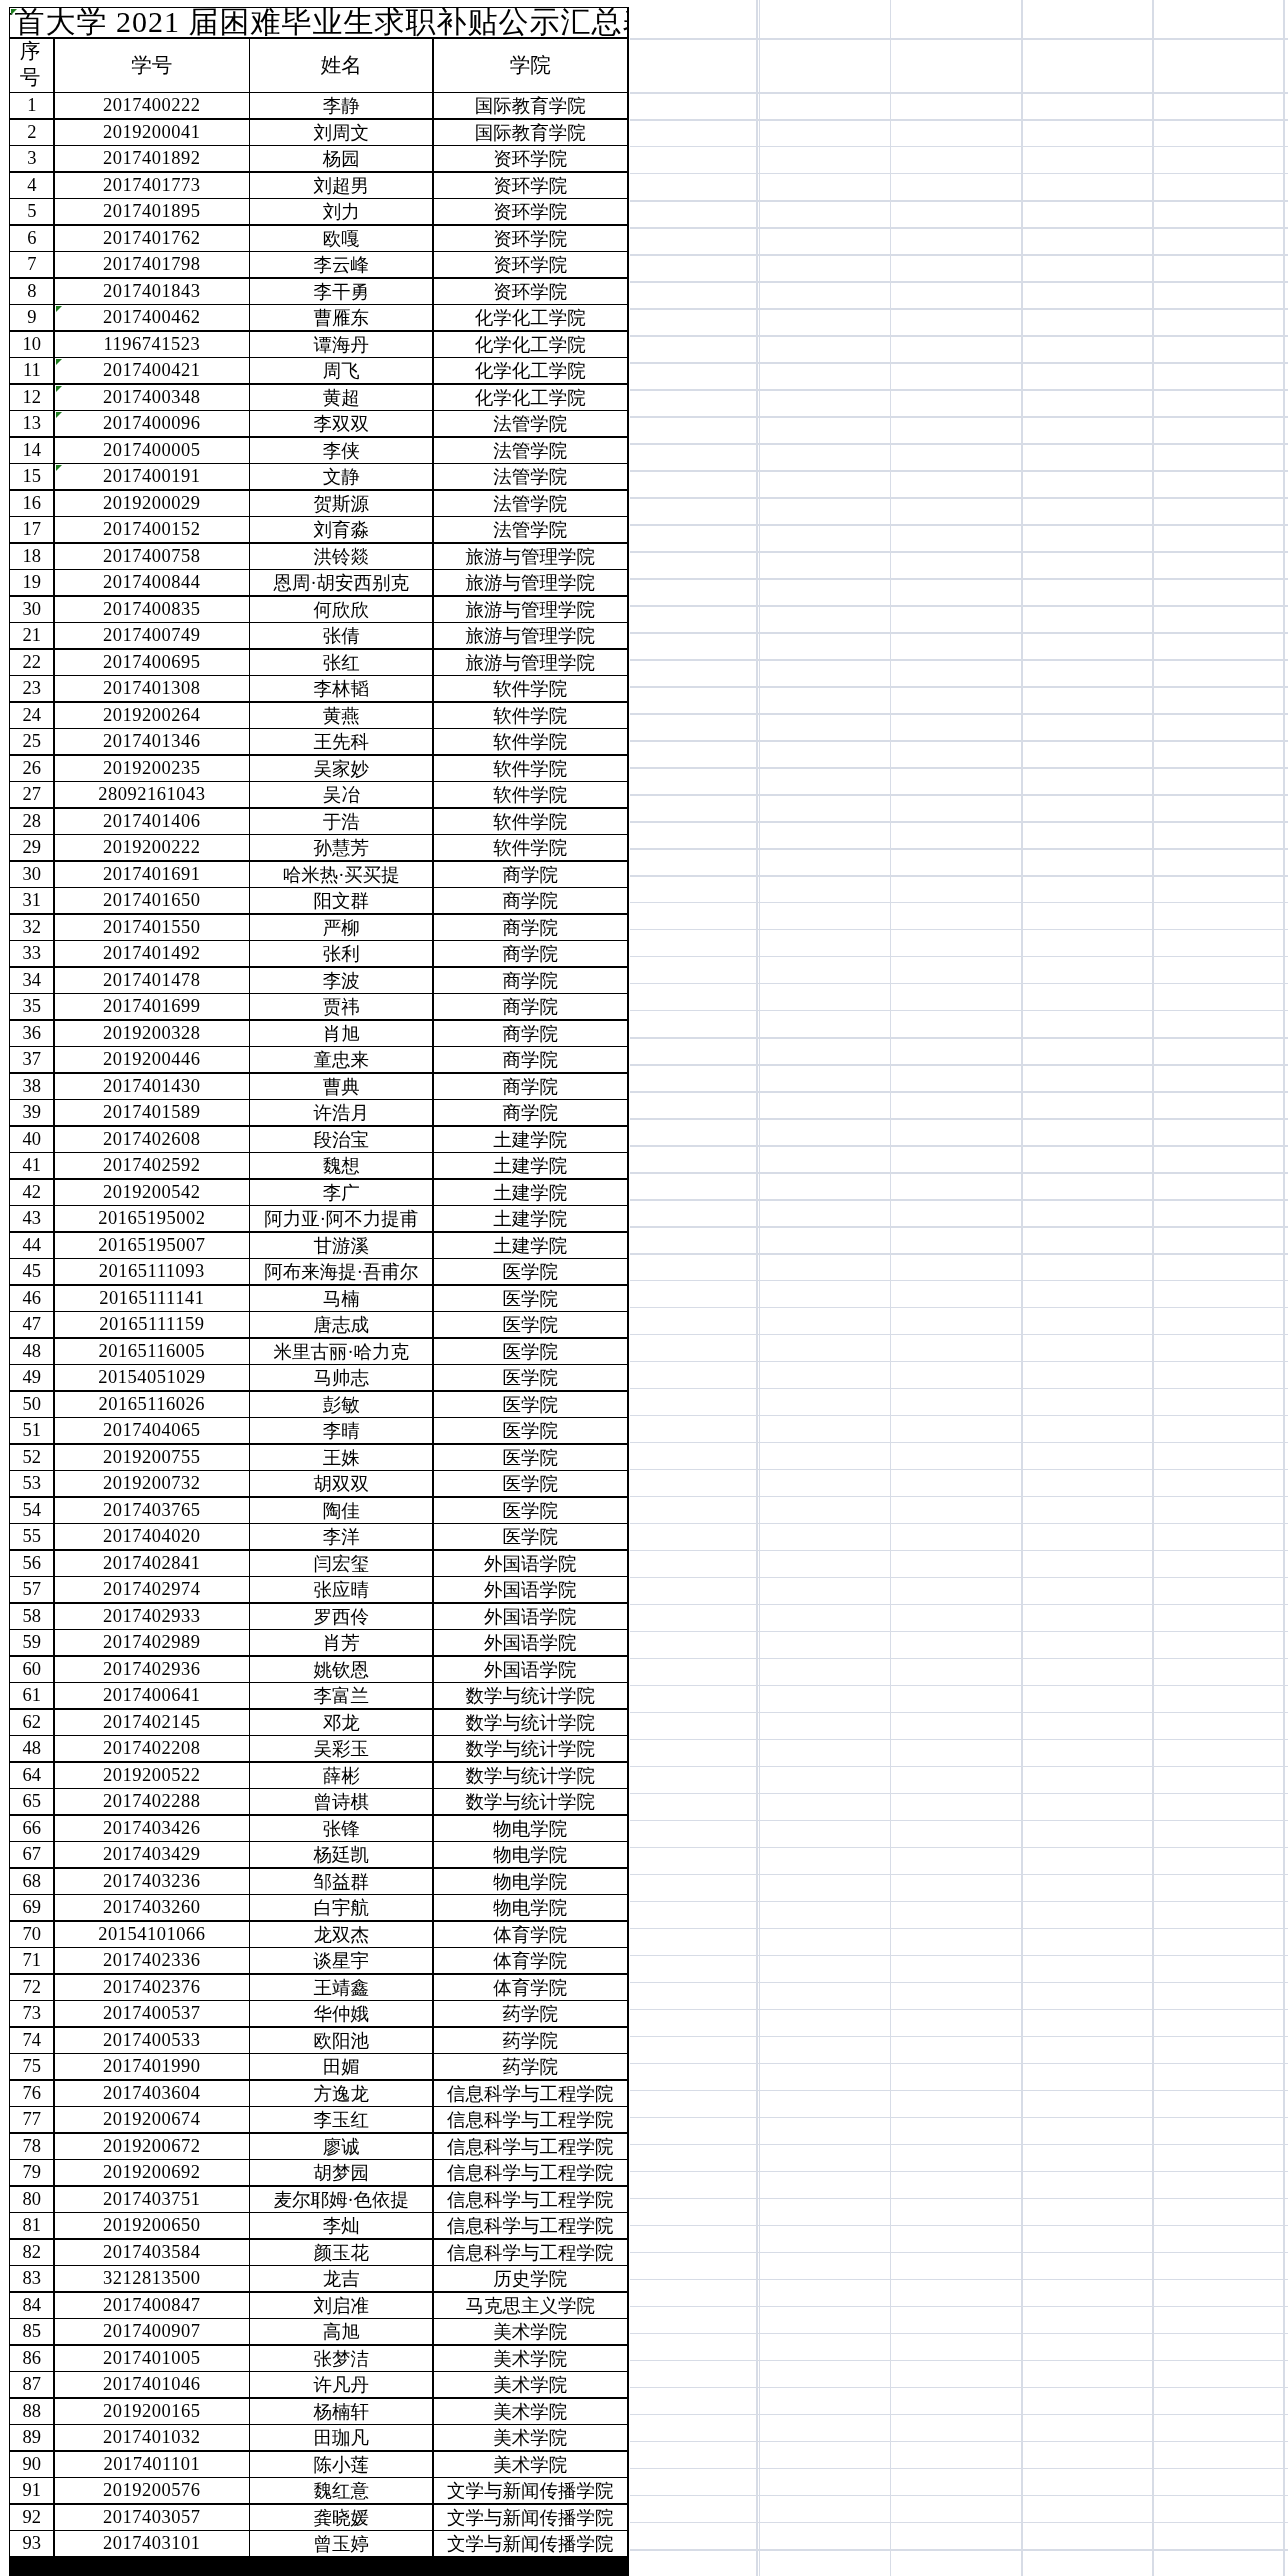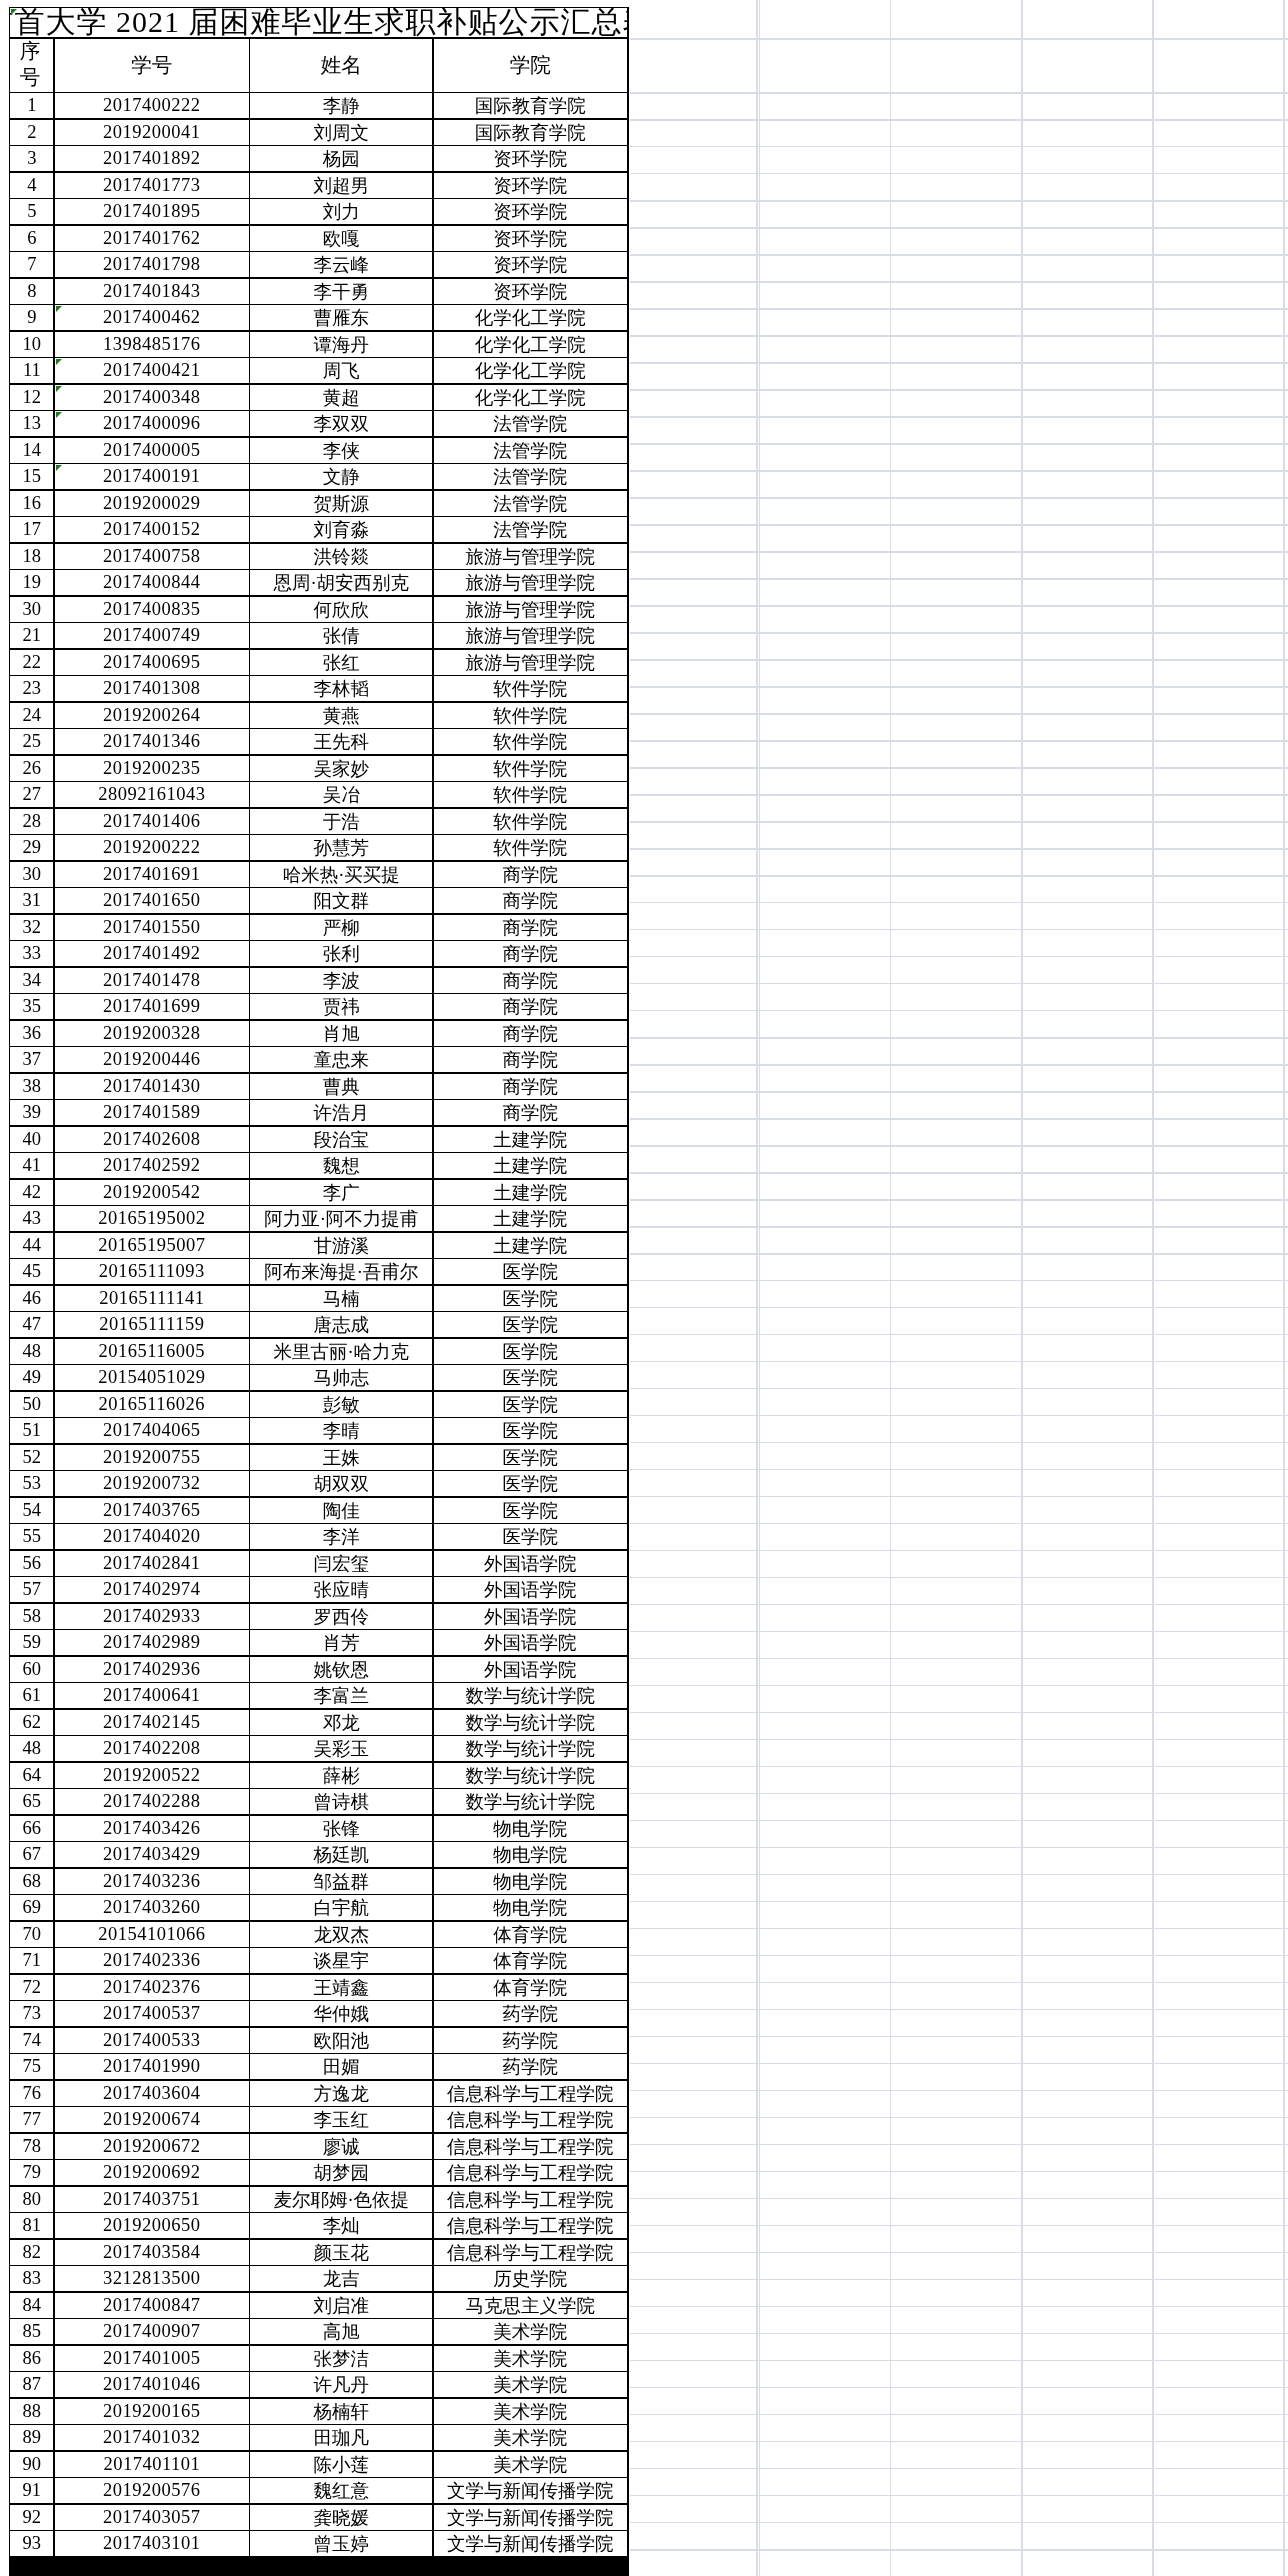--- a/index.html
+++ b/index.html
@@ -111,21 +111,21 @@
   <div class="cell data-cell id-cell">2017401843</div>
   <div class="cell data-cell">李干勇</div>
   <div class="cell data-cell">资环学院</div>
 
   <div class="cell data-cell">9</div>
   <div class="cell data-cell id-cell flag">2017400462</div>
   <div class="cell data-cell">曹雁东</div>
   <div class="cell data-cell">化学化工学院</div>
 
   <div class="cell data-cell">10</div>
-  <div class="cell data-cell id-cell">1398485176</div>
+  <div class="cell data-cell id-cell">1196741523</div>
   <div class="cell data-cell">谭海丹</div>
   <div class="cell data-cell">化学化工学院</div>
 
   <div class="cell data-cell">11</div>
   <div class="cell data-cell id-cell flag">2017400421</div>
   <div class="cell data-cell">周飞</div>
   <div class="cell data-cell">化学化工学院</div>
 
   <div class="cell data-cell">12</div>
   <div class="cell data-cell id-cell flag">2017400348</div>

